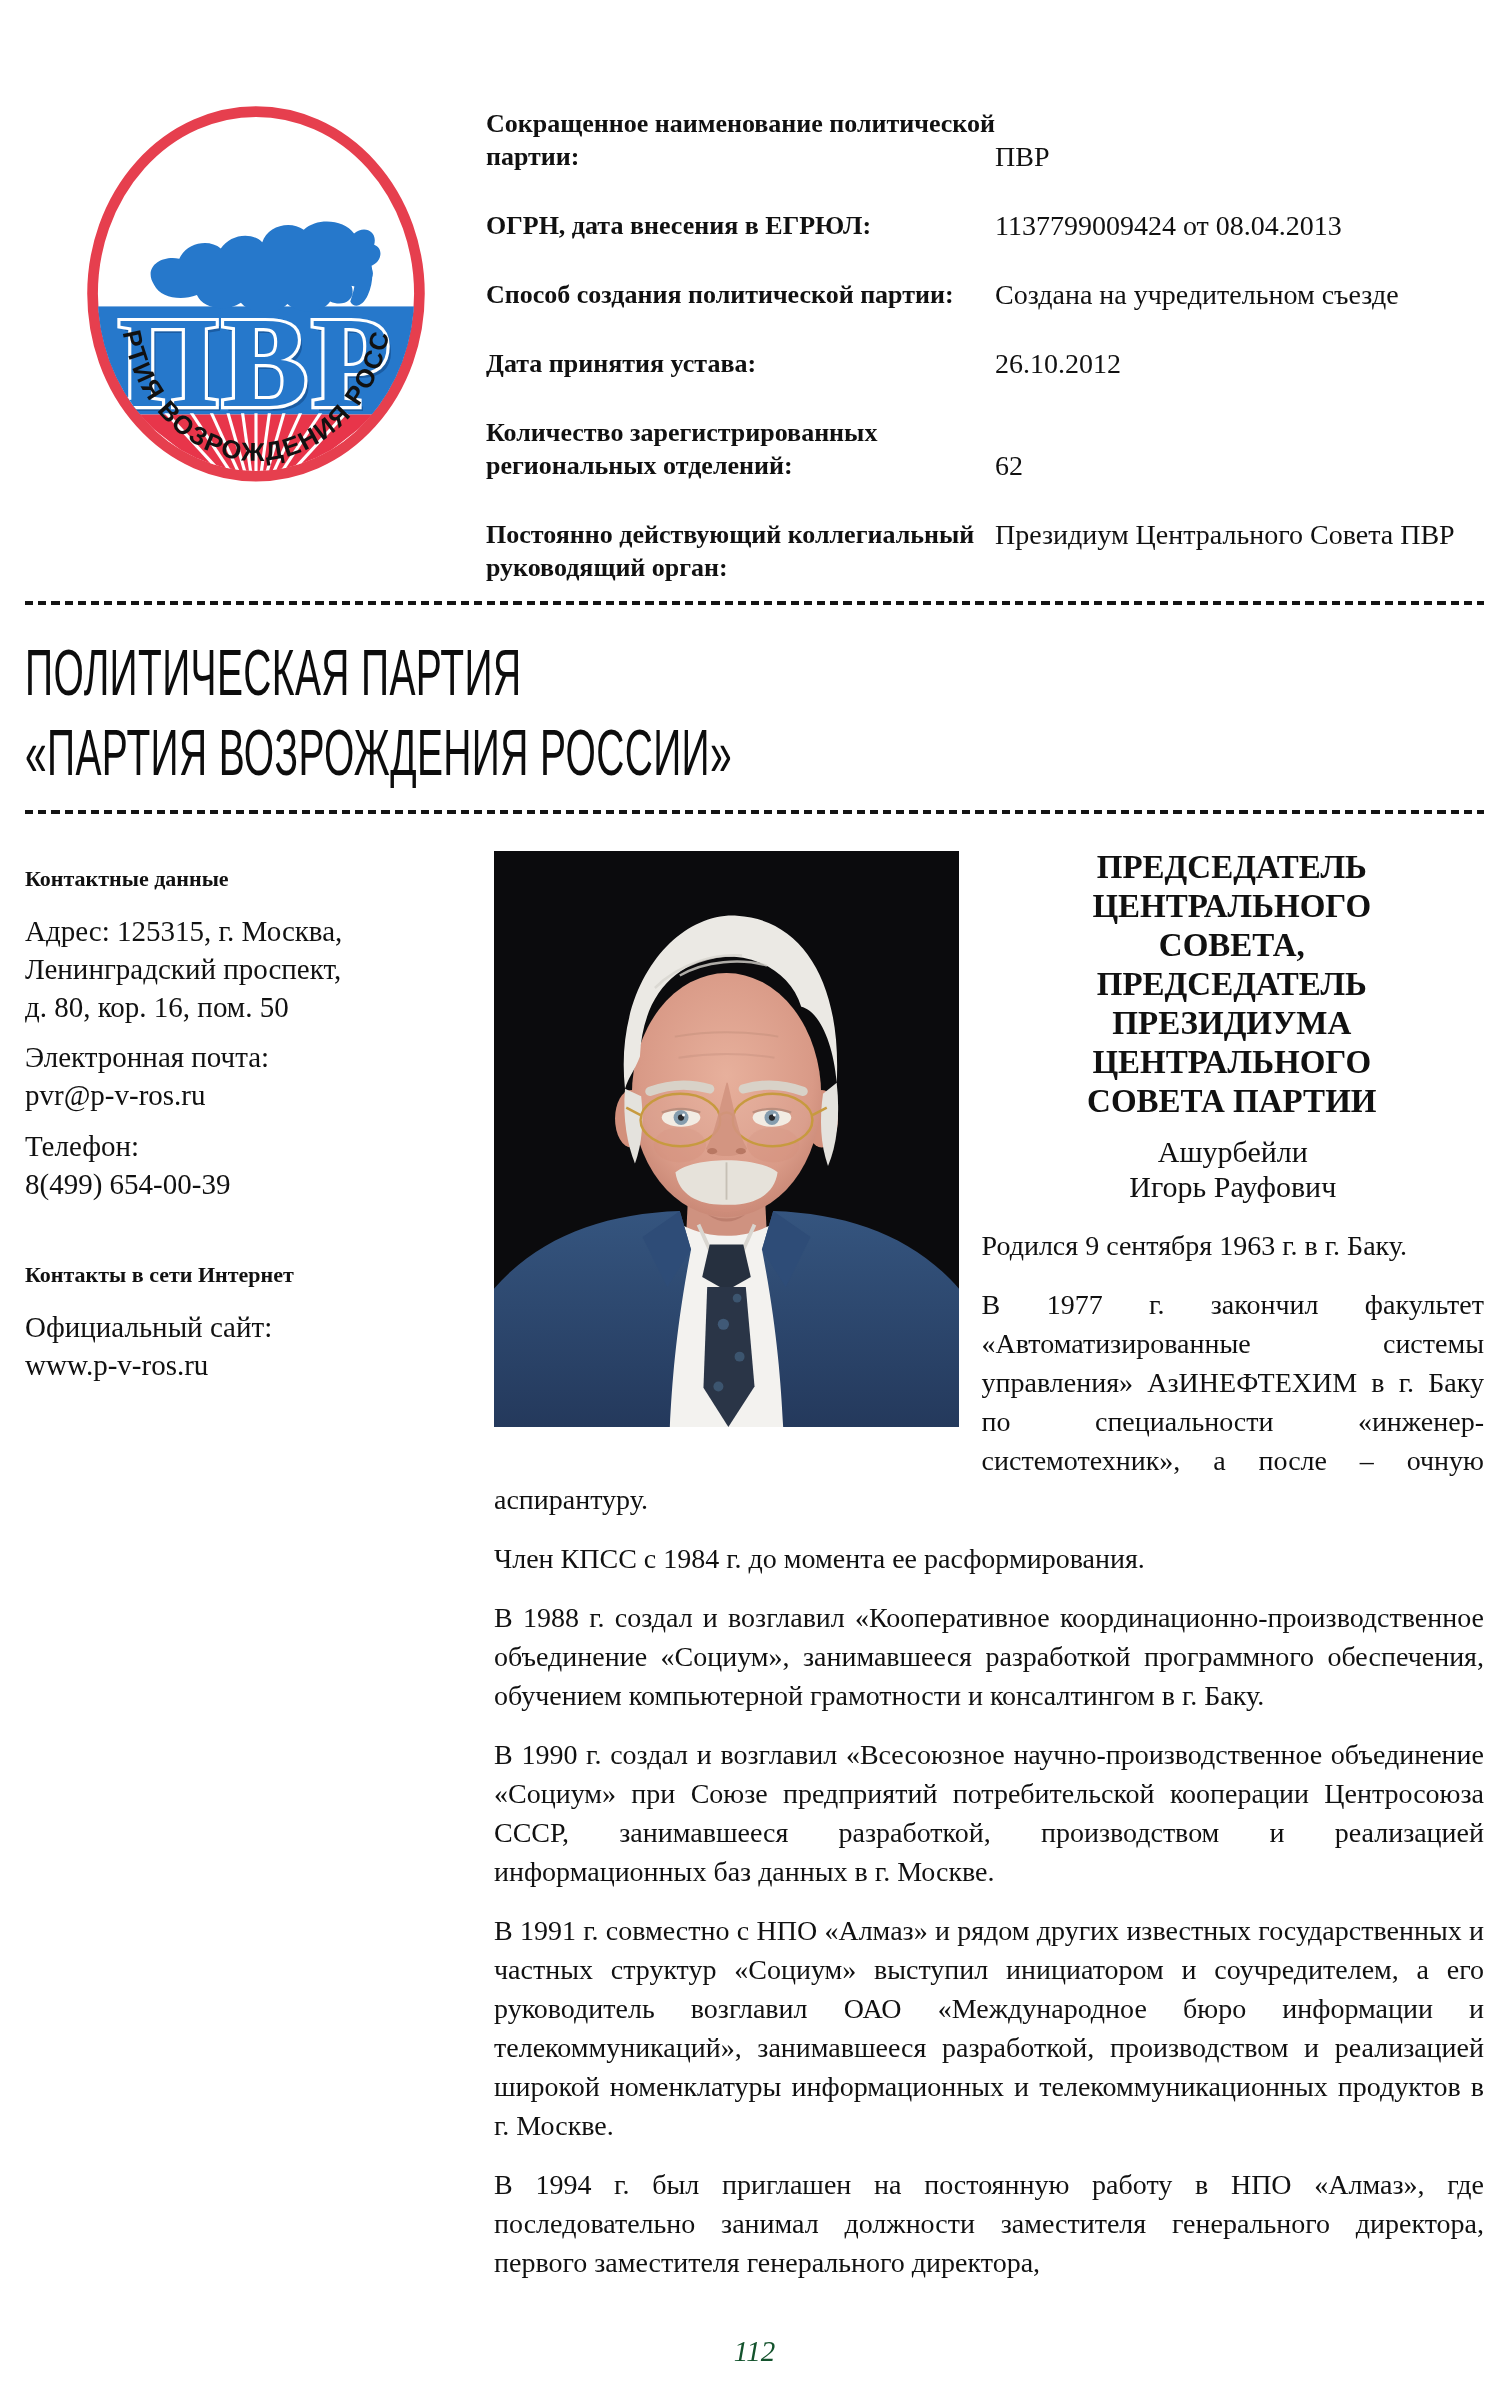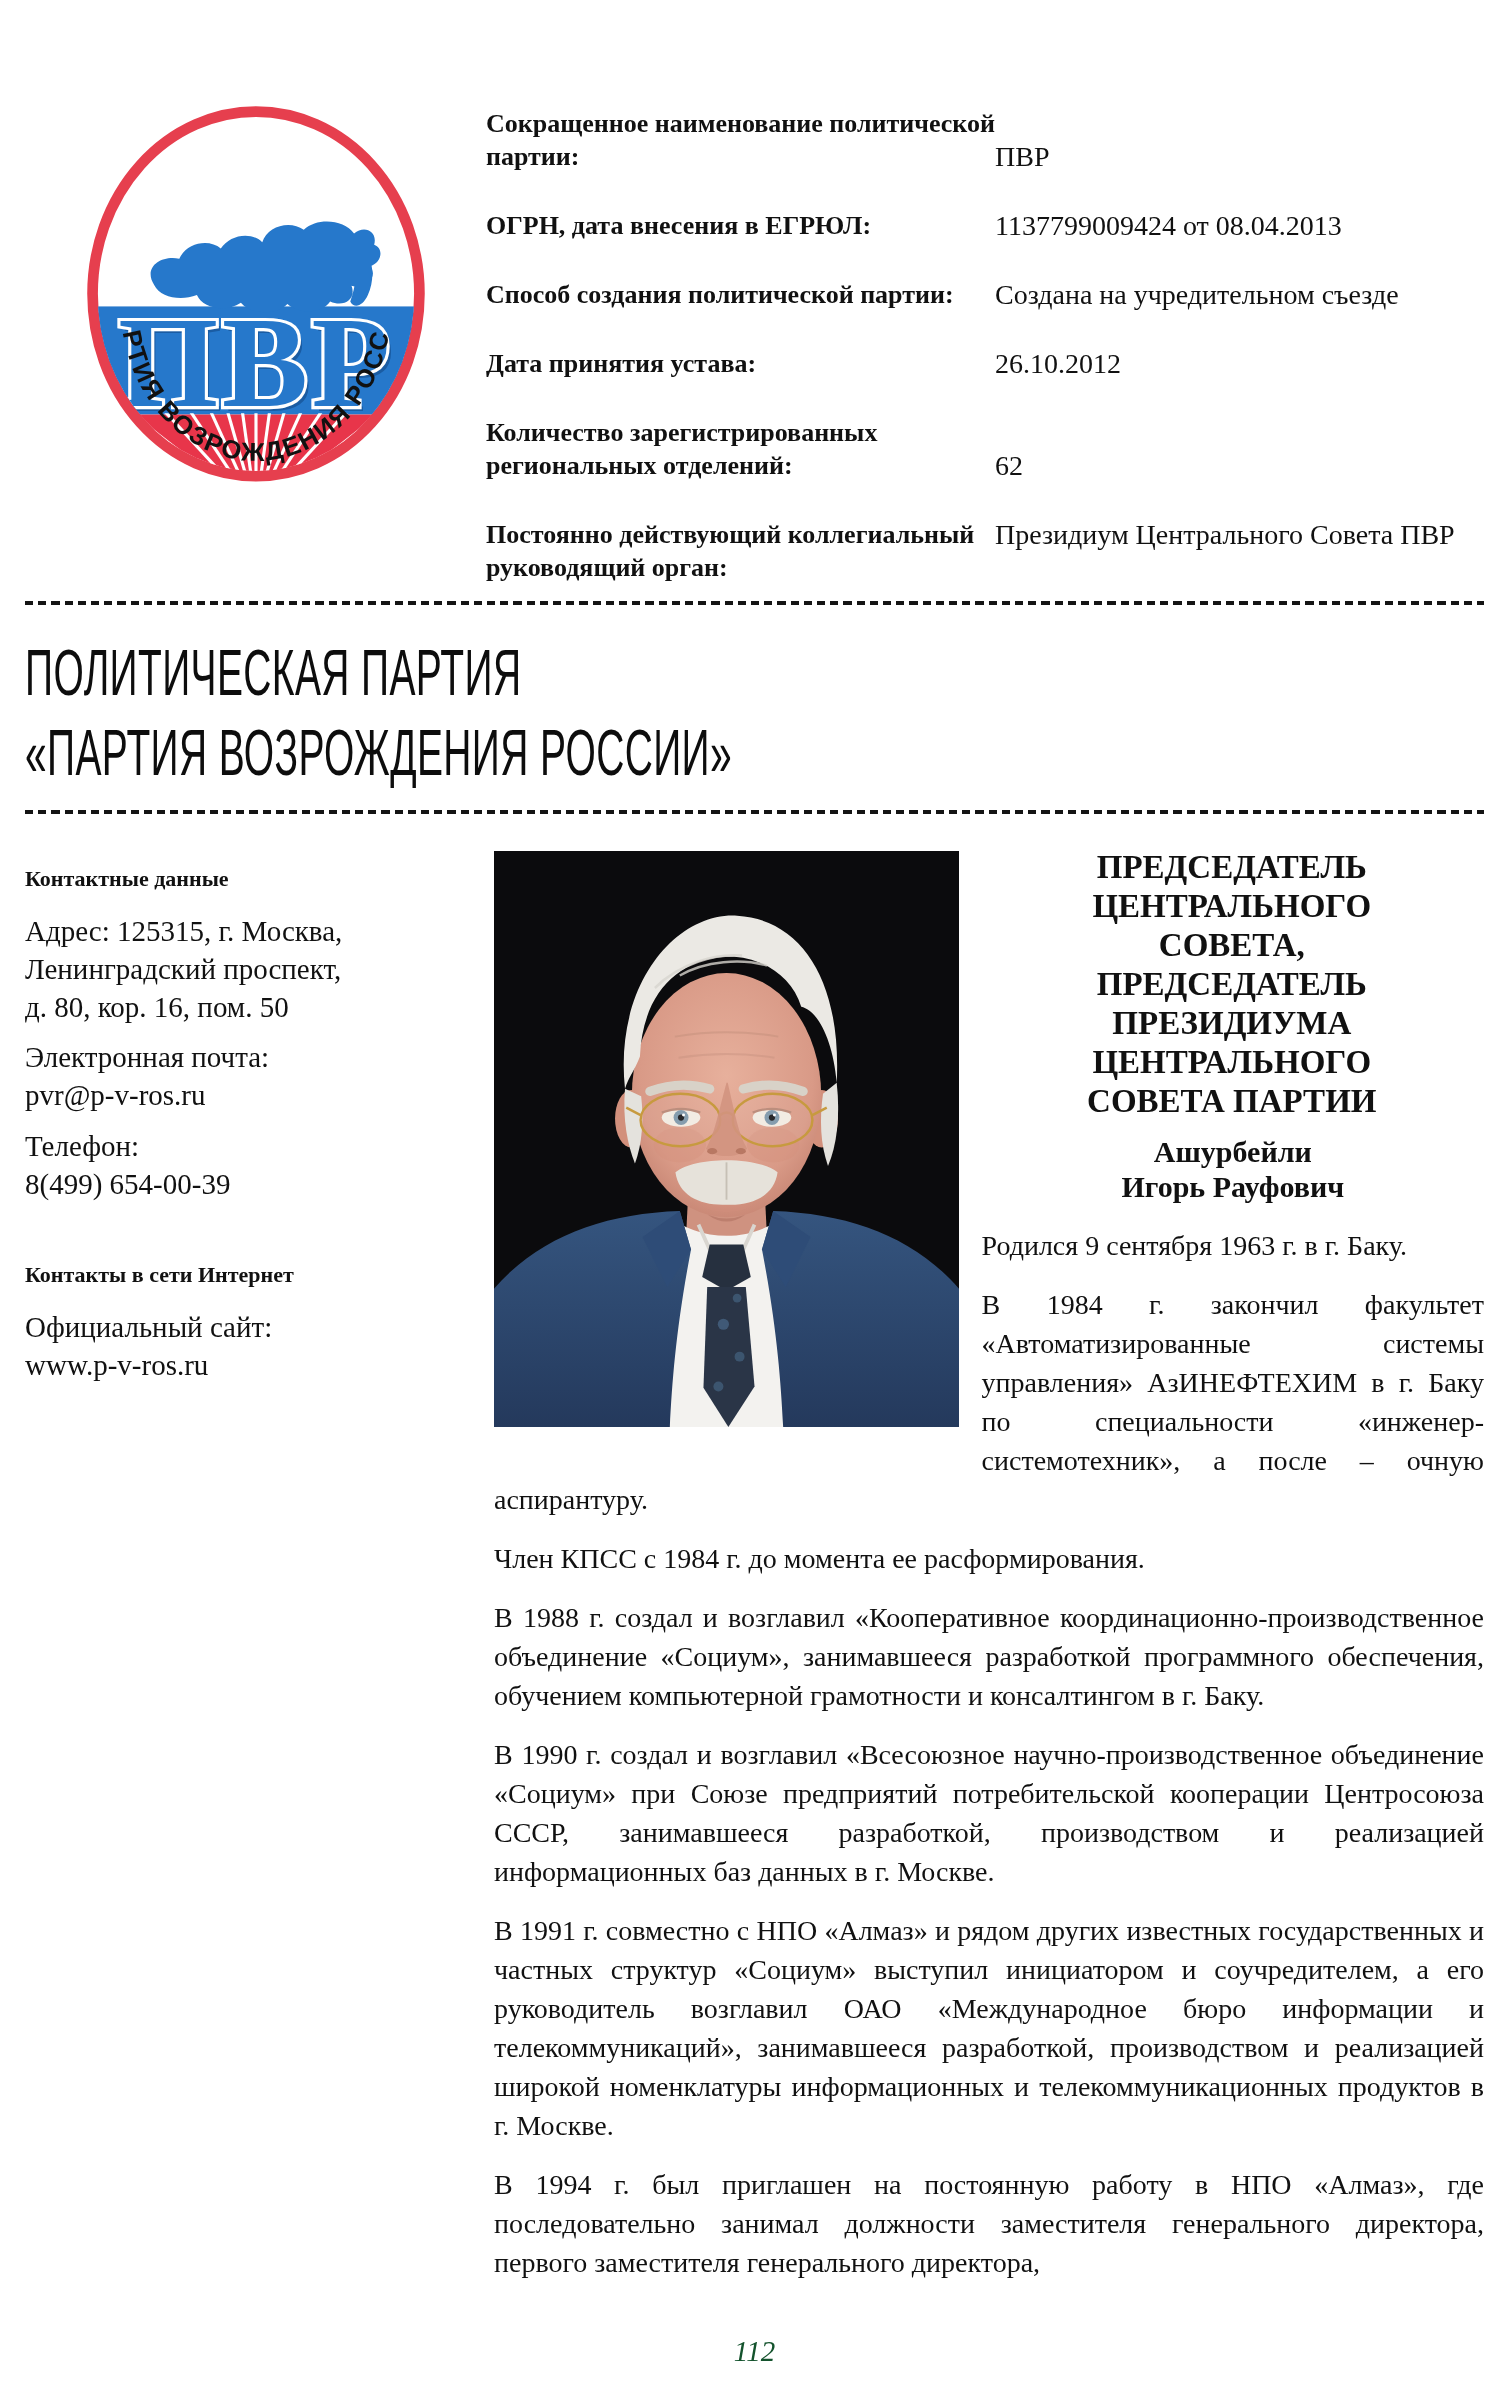--- a/index.html
+++ b/index.html
@@ -30,21 +30,21 @@
   .main { position:relative; margin-top:34px; padding:0 25px; }
   .contacts { position:absolute; left:25px; top:12.6px; width:434px; font-size:29px; }
   .c-heading { font-weight:bold; font-size:22px; line-height:36px; margin:0 0 15px 0; }
   .c-heading.internet { margin-top:54px; }
   .c-entry { white-space:pre-line; line-height:38px; margin:0 0 12.6px 0; }
   .bio { margin-left:469px; }
   .photo-frame { float:left; width:465px; height:576px; margin:2.5px 22.6px 19px 0; background:#000; }
   .photo-frame svg { display:block; width:100%; height:100%; }
   .position-title { font-weight:bold; font-size:33px; line-height:39px; text-align:center;
     white-space:pre-line; margin:2px; }
-  .person-name { font-weight:bold; font-size:30px; line-height:35px; text-align:center;
+  .person-name { font-weight:normal; font-size:30px; line-height:35px; text-align:center;
     white-space:pre-line; margin:12.6px 0 0 0; }
   .bio p.bodytext { font-size:28px; line-height:39px; text-align:justify; margin:20px 0 0 0; }
   .bio p.bodytext.first { margin-top:22.6px; }
   
   .pageno { position:absolute; left:0; right:0; bottom:33px; text-align:center;
     font-size:29px; color:#14532d;font-style:italic; }
 </style>
 </head>
 <body>
 
@@ -242,21 +242,21 @@
 ЦЕНТРАЛЬНОГО
 СОВЕТА,
 ПРЕДСЕДАТЕЛЬ
 ПРЕЗИДИУМА
 ЦЕНТРАЛЬНОГО
 СОВЕТА ПАРТИИ</p>
       <p class="person-name">Ашурбейли
 Игорь Рауфович</p>
 
       <p class="bodytext first">Родился 9 сентября 1963 г. в г. Баку.</p>
-      <p class="bodytext">В 1984 г. закончил факультет «Автоматизированные системы управления» АзИНЕФТЕХИМ в г. Баку по специальности «инженер-системотехник», а после – очную аспирантуру.</p>
+      <p class="bodytext">В 1977 г. закончил факультет «Автоматизированные системы управления» АзИНЕФТЕХИМ в г. Баку по специальности «инженер-системотехник», а после – очную аспирантуру.</p>
       <p class="bodytext">Член КПСС с 1984 г. до момента ее расформирования.</p>
       <p class="bodytext">В 1988 г. создал и возглавил «Кооперативное координационно-производственное объединение «Социум», занимавшееся разработкой программного обеспечения, обучением компьютерной грамотности и консалтингом в г. Баку.</p>
       <p class="bodytext">В 1990 г. создал и возглавил «Всесоюзное научно-производственное объединение «Социум» при Союзе предприятий потребительской кооперации Центросоюза СССР, занимавшееся разработкой, производством и реализацией информационных баз данных в г. Москве.</p>
       <p class="bodytext">В 1991 г. совместно с НПО «Алмаз» и рядом других известных государственных и частных структур «Социум» выступил инициатором и соучредителем, а его руководитель возглавил ОАО «Международное бюро информации и телекоммуникаций», занимавшееся разработкой, производством и реализацией широкой номенклатуры информационных и телекоммуникационных продуктов в г. Москве.</p>
       <p class="bodytext">В 1994 г. был приглашен на постоянную работу в НПО «Алмаз», где последовательно занимал должности заместителя генерального директора, первого заместителя генерального директора,</p>
     </div>
   </div>
 
   <div class="pageno">112</div>
 </div>

